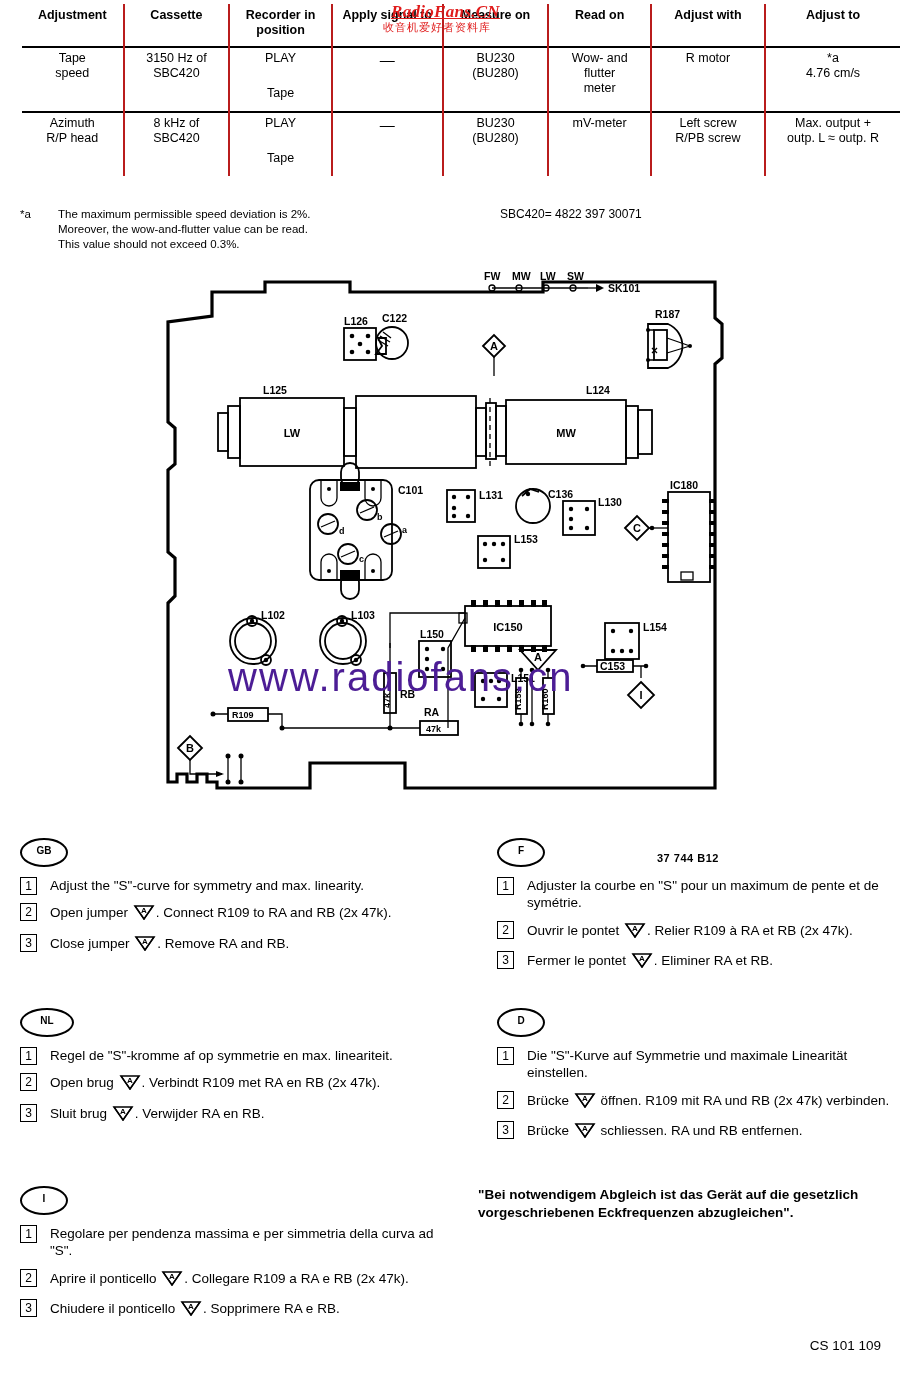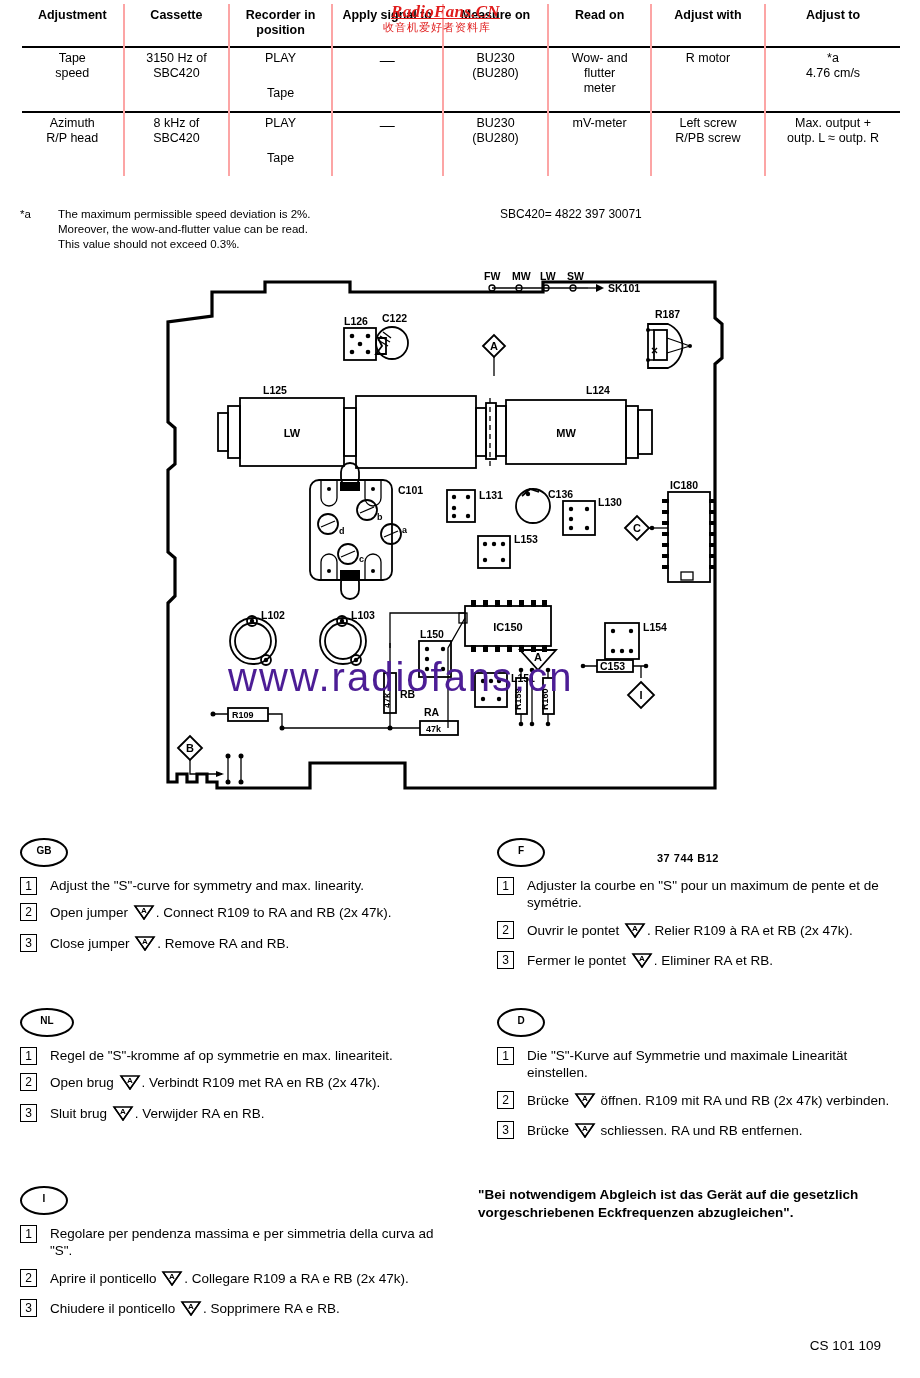--- a/index.html
+++ b/index.html
@@ -7,21 +7,21 @@
     width:920px;height:1378px;position:relative;overflow:hidden;
     font-family:"Liberation Sans",sans-serif;color:#000;
     -webkit-font-smoothing:none;
   }
 
   
   #adj-table{position:absolute;left:22px;top:4px;width:878px;}
   table.adj{border-collapse:collapse;width:878px;table-layout:fixed;}
   table.adj th,table.adj td{
     text-align:center;vertical-align:top;
-    border-left:2px solid #fca5a5;
+    border-left:2px solid #b91c1c;
     padding:3px 2px 4px;
     font-size:12.5px;line-height:1.18;
   }
   table.adj th:first-child,table.adj td:first-child{border-left:none;}
   table.adj th{font-weight:bold;font-size:12.5px;padding-top:4px;height:34px;vertical-align:top;}
   table.adj thead tr{border-bottom:2.5px solid #000;}
   table.adj tbody tr{border-top:2.5px solid #000;}
   table.adj tbody tr:first-child{border-top:none;}
   table.adj tbody td{height:56px;}
   .cellline{display:block;}

